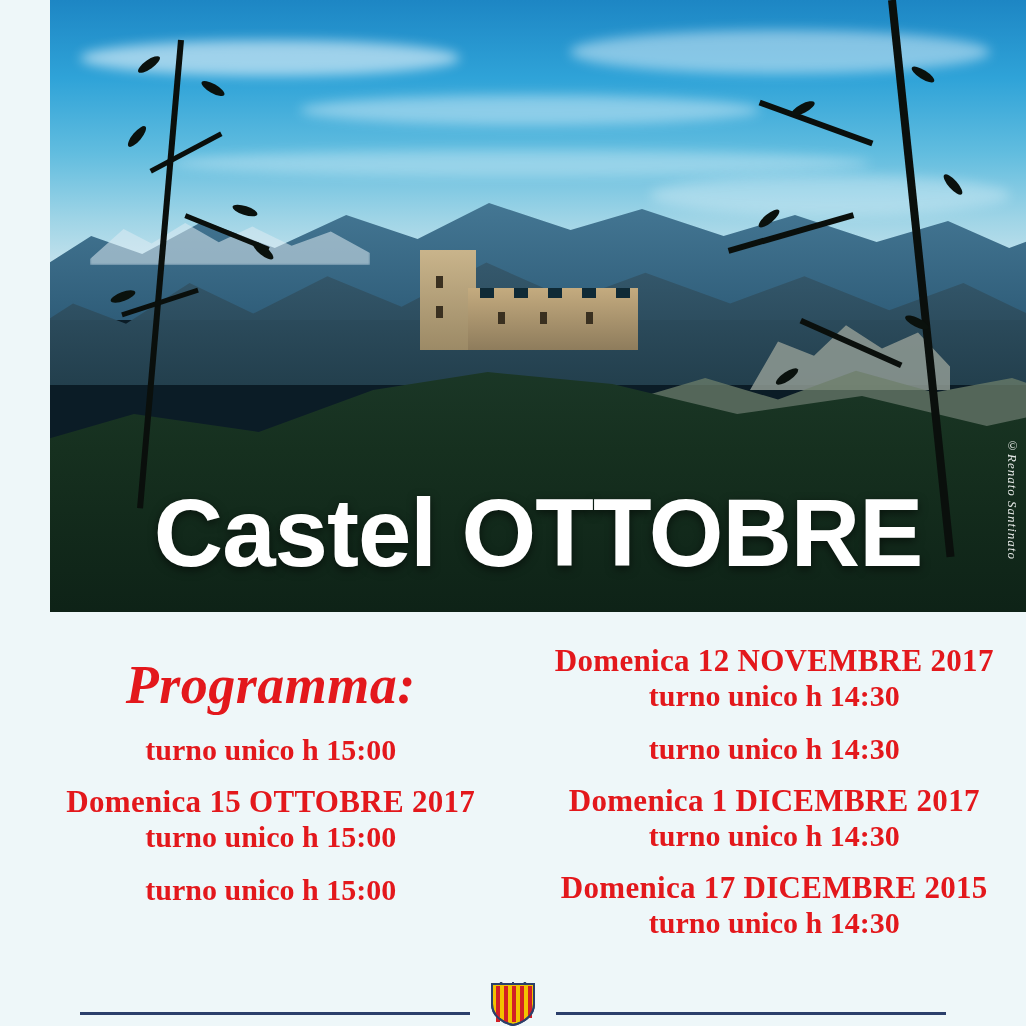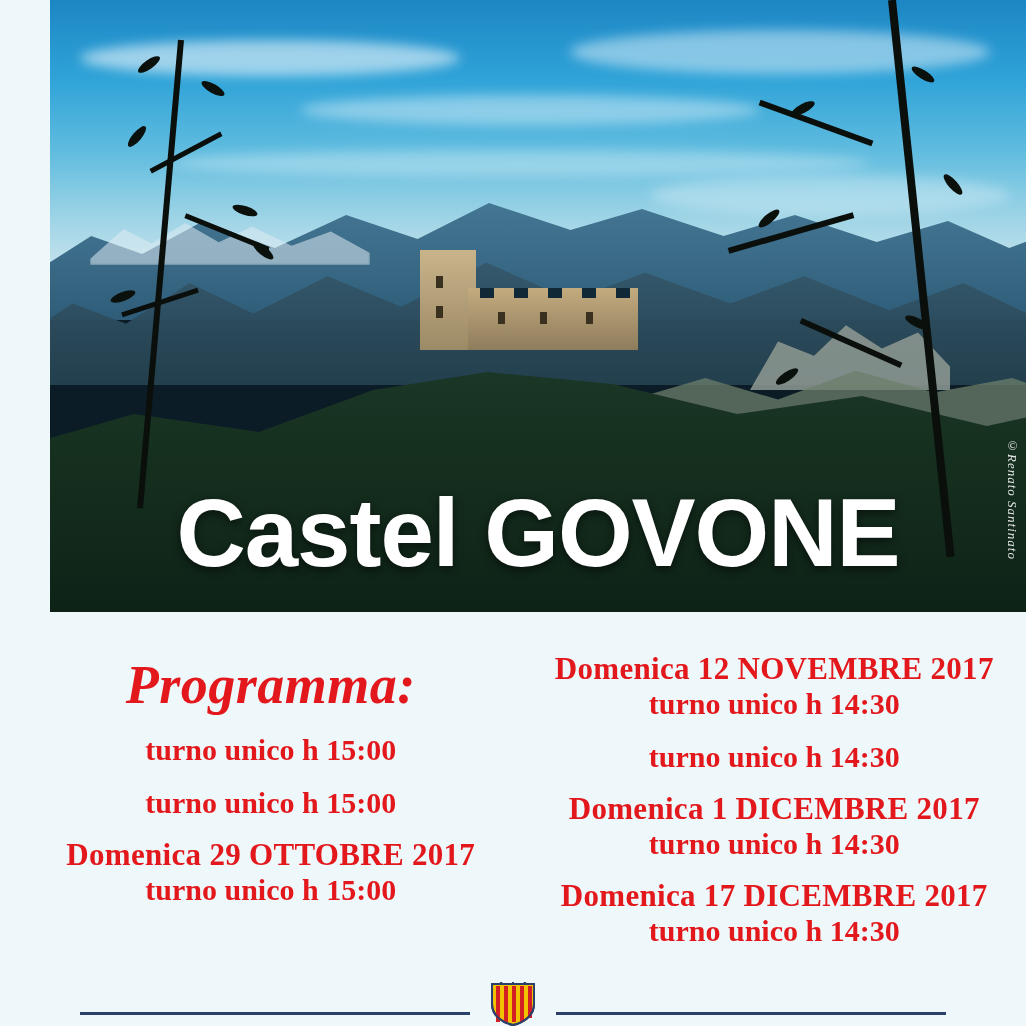--- a/index.html
+++ b/index.html
@@ -190,21 +190,21 @@
     line-height: 1.1;
     letter-spacing: 0.3px;
   }
   .entry .shift {
     color: #e3181c;
     font-family: "Liberation Serif", serif;
     font-weight: bold;
     font-size: 30px;
     line-height: 1.2;
   }
-  .col.right .entry:first-child { margin-top: 20px; }
+  .col.right .entry:first-child { margin-top: 12px; }
 
   
   .footer {
     position: absolute;
     left: 0; bottom: 0;
     width: 1026px;
     height: 40px;
   }
   .rule {
     position: absolute;
@@ -273,55 +273,55 @@
     <div class="branch" style="right:150px; top:120px; width:120px; height:6px; transform:rotate(20deg);"></div>
     <div class="branch" style="right:170px; top:230px; width:130px; height:6px; transform:rotate(-16deg);"></div>
     <div class="branch" style="right:120px; top:340px; width:110px; height:6px; transform:rotate(24deg);"></div>
     <div class="leaf" style="right:90px;  top:70px;  transform:rotate(32deg);"></div>
     <div class="leaf" style="right:210px; top:104px; transform:rotate(-28deg);"></div>
     <div class="leaf" style="right:60px;  top:180px; transform:rotate(48deg);"></div>
     <div class="leaf" style="right:244px; top:214px; transform:rotate(-40deg);"></div>
     <div class="leaf" style="right:96px;  top:318px; transform:rotate(26deg);"></div>
     <div class="leaf" style="right:226px; top:372px; transform:rotate(-34deg);"></div>
 
-    <div class="photo-title">Castel GOVONE</div>
+    <div class="photo-title">Castel OTTOBRE</div>
     <div class="credit">©Renato Santinato</div>
   </div>
 
   <div class="programme">
 
     <div class="col left">
       <div class="heading">Programma:</div>
 
       <div class="entry">
         <div class="shift">turno unico h 15:00</div>
       </div>
       <div class="entry">
+        <div class="date">Domenica 15 OTTOBRE 2017</div>
         <div class="shift">turno unico h 15:00</div>
       </div>
       <div class="entry">
-        <div class="date">Domenica 29 OTTOBRE 2017</div>
         <div class="shift">turno unico h 15:00</div>
       </div>
     </div>
 
     <div class="col right">
       <div class="entry">
         <div class="date">Domenica 12 NOVEMBRE 2017</div>
         <div class="shift">turno unico h 14:30</div>
       </div>
       <div class="entry">
         <div class="shift">turno unico h 14:30</div>
       </div>
       <div class="entry">
         <div class="date">Domenica 1 DICEMBRE 2017</div>
         <div class="shift">turno unico h 14:30</div>
       </div>
       <div class="entry">
-        <div class="date">Domenica 17 DICEMBRE 2017</div>
+        <div class="date">Domenica 17 DICEMBRE 2015</div>
         <div class="shift">turno unico h 14:30</div>
       </div>
     </div>
   </div>
 
   <div class="footer">
     <div class="rule l"></div>
     <div class="rule r"></div>
     <svg class="crest" viewBox="0 0 62 44">
       <path d="M10 2 H52 V22 C52 34 41 41 31 43 C21 41 10 34 10 22 Z" fill="#f2c200" stroke="#2b3f6b" stroke-width="2"></path>

